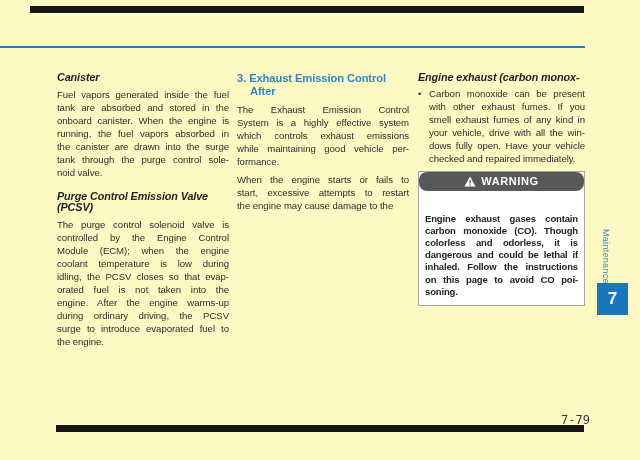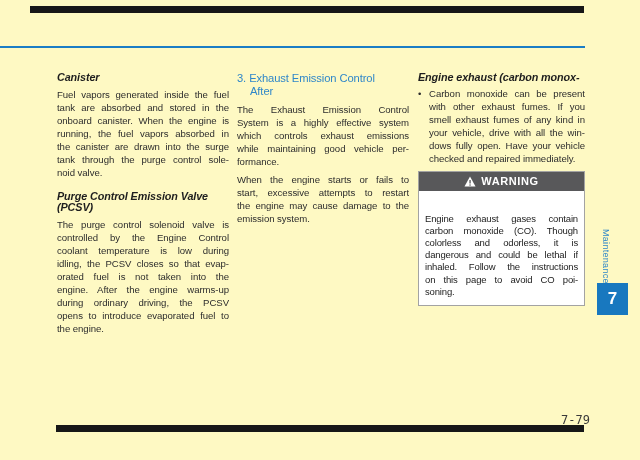--- a/index.html
+++ b/index.html
@@ -18,36 +18,36 @@
   .col1{left:57px;width:172px;}
   .col2{left:237px;width:172px;}
   .col3{left:418px;width:167px;}
 
   .body-txt{font-size:9.6px;line-height:13px;letter-spacing:-0.05px;}
   .jl > div{text-align:justify;text-align-last:justify;overflow:hidden;}
   .jl > div:last-child{text-align-last:left;}
 
   .h-ital{font-style:italic;font-weight:bold;font-size:10.8px;line-height:11.5px;
           color:#1e1e1e;margin:0 0 4px 0;letter-spacing:-0.1px;}
-  .h-blue{font-weight:normal;font-size:11.2px;line-height:12.5px;color:#2f87c9;
+  .h-blue{font-weight:bold;font-size:11.2px;line-height:12.5px;color:#2f87c9;
           margin:0 0 6px 0;letter-spacing:-0.1px;}
   .h-blue > div + div{padding-left:13px;}
 
   .mt1{margin-top:12px;}
   .mb1{margin-bottom:5px;}
 
   
   .bullet-item{position:relative;padding-left:11px;margin-bottom:6px;}
   .bullet-glyph{position:absolute;left:0;top:0;font-size:9.6px;line-height:13px;}
 
   
   .warnbox{margin-top:4px;border:1px solid #a3a3a3;background:#fff;}
-  .warnhead{height:19px;background:#58585a;display:flex;align-items:center;justify-content:center;gap:5px;}
+  .warnhead{height:19px;background:#58585a;display:flex;align-items:center;justify-content:center;gap:5px;border-radius:8px;}
   .warnhead .wtitle{color:#ffffff;font-weight:bold;font-size:11px;letter-spacing:0.6px;}
-  .warnbody{padding:22px 6px 7px 6px;font-weight:normal;font-size:9.5px;line-height:12.2px;
+  .warnbody{padding:22px 6px 7px 6px;font-weight:bold;font-size:9.5px;line-height:12.2px;
             letter-spacing:-0.15px;color:#222222;}
 
   
   .vtab{position:absolute;left:601px;top:229px;height:58px;
         writing-mode:vertical-rl;text-orientation:mixed;
         font-size:9px;letter-spacing:0.3px;color:#2f87c9;}
   .chapbox{position:absolute;left:597px;top:283px;width:31px;height:32px;background:#1878bf;
            display:flex;align-items:center;justify-content:center;}
   .chapbox span{color:#ffffff;font-size:17px;font-weight:bold;}
 
@@ -74,47 +74,47 @@
         <div>noid valve.</div>
       </div>
 
     <h3 class="h-ital mt1">
         <div>Purge Control Emission Valve</div>
         <div>(PCSV)</div>
       </h3>
     <div class="body-txt jl">
         <div>The purge control solenoid valve is</div>
         <div>controlled by the Engine Control</div>
+        <div>Module (ECM); when the engine</div>
         <div>coolant temperature is low during</div>
         <div>idling, the PCSV closes so that evap-</div>
         <div>orated fuel is not taken into the</div>
         <div>engine. After the engine warms-up</div>
         <div>during ordinary driving, the PCSV</div>
-        <div>opens to introduce evaporated fuel to</div>
+        <div>surge to introduce evaporated fuel to</div>
         <div>the engine.</div>
       </div>
   </div>
 
   <div class="col col2">
     <h3 class="h-blue">
         <div>3. Exhaust Emission Control</div>
         <div>After</div>
       </h3>
     <div class="body-txt jl mb1">
         <div>The Exhaust Emission Control</div>
         <div>System is a highly effective system</div>
         <div>which controls exhaust emissions</div>
         <div>while maintaining good vehicle per-</div>
         <div>formance.</div>
       </div>
     <div class="body-txt jl">
         <div>When the engine starts or fails to</div>
         <div>start, excessive attempts to restart</div>
         <div>the engine may cause damage to the</div>
-        <div>emission system.</div>
       </div>
   </div>
 
   <div class="col col3">
     <h3 class="h-ital" style="margin-bottom:3px;">
         <div>Engine exhaust (carbon monox-</div>
       </h3>
 
     <div class="bullet-item">
       <span class="bullet-glyph">•</span>

